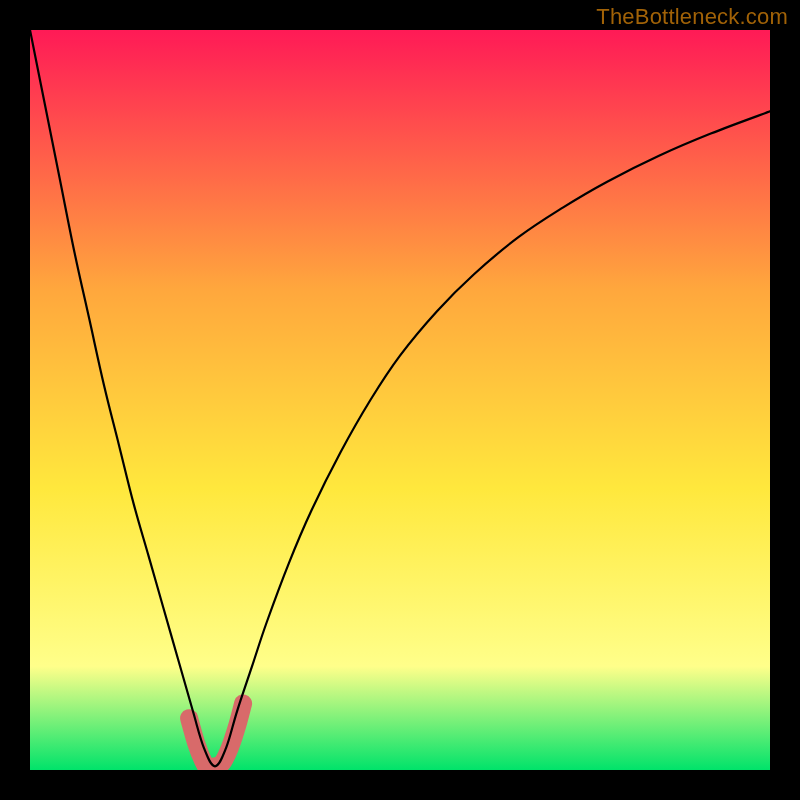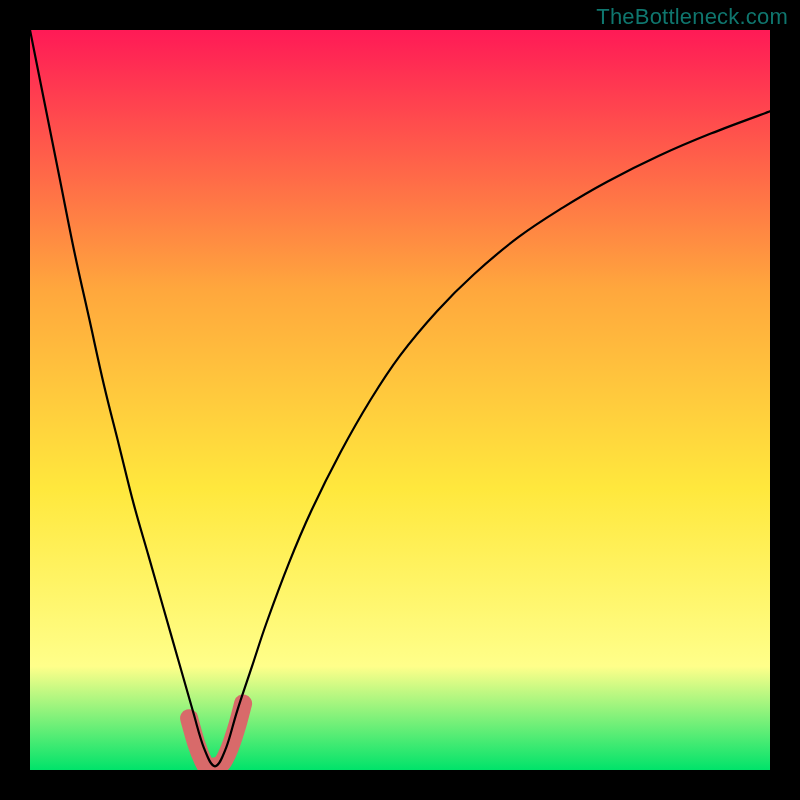--- a/index.html
+++ b/index.html
@@ -14,21 +14,21 @@
   .frame {
     position: relative;
     width: 800px;
     height: 800px;
     background: #000;
   }
   .watermark {
     position: absolute;
     top: 4px;
     right: 12px;
-    color: #0f766e;
+    color: #a16207;
     font-size: 22px;
     letter-spacing: 0.2px;
     font-weight: 400;
     z-index: 5;
     user-select: none;
   }
   .plot-wrap {
     position: absolute;
     left: 30px;
     top: 30px;

